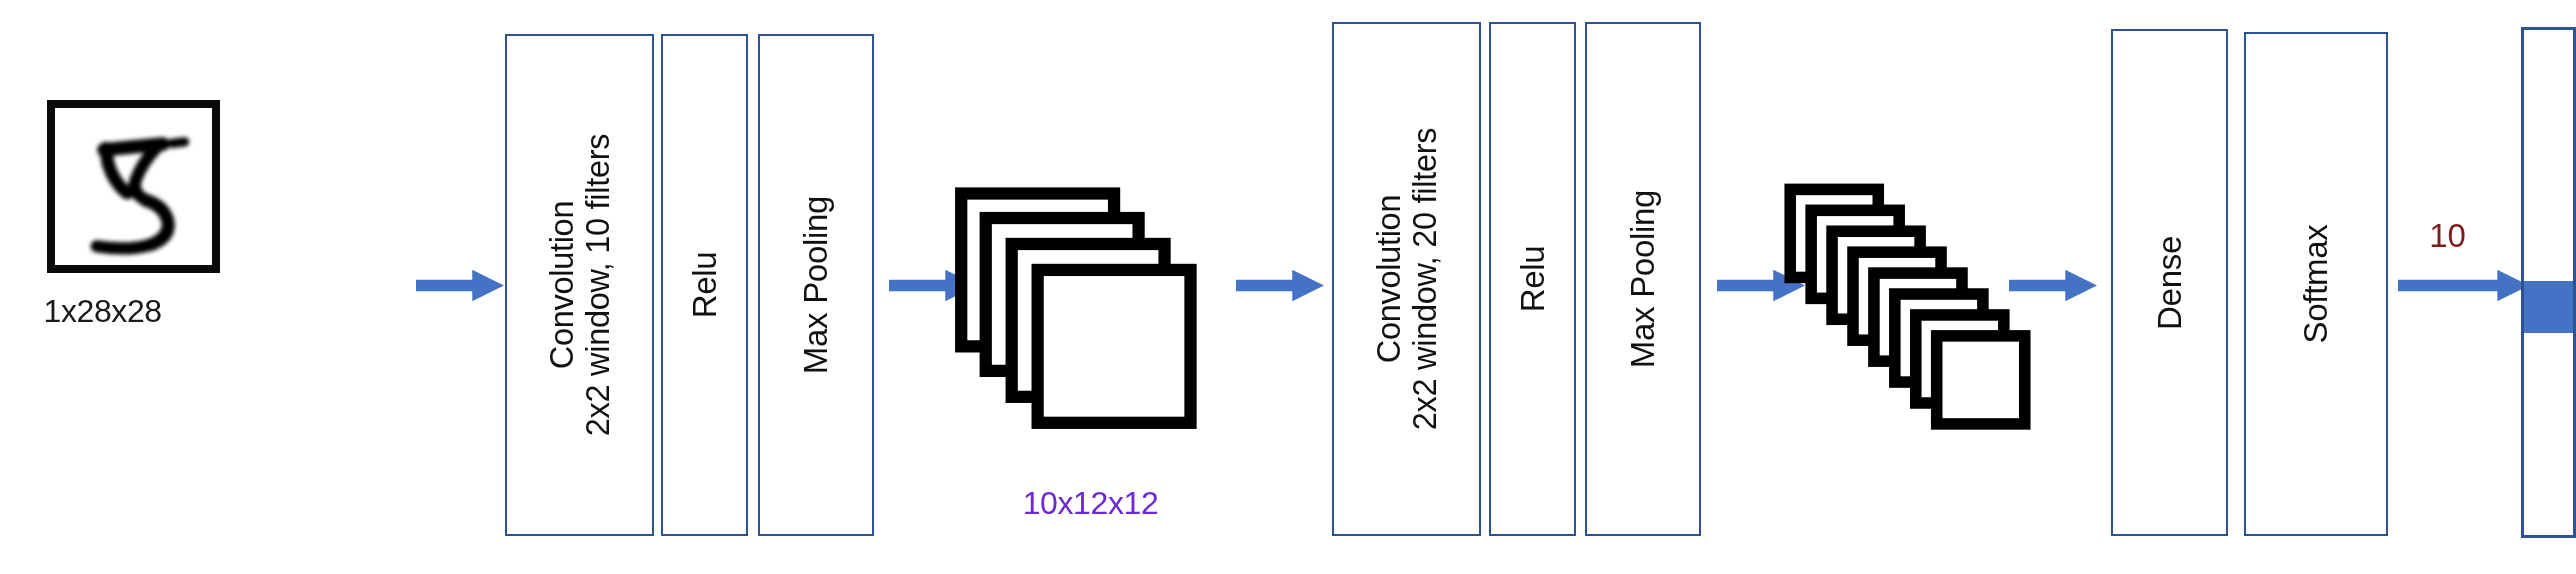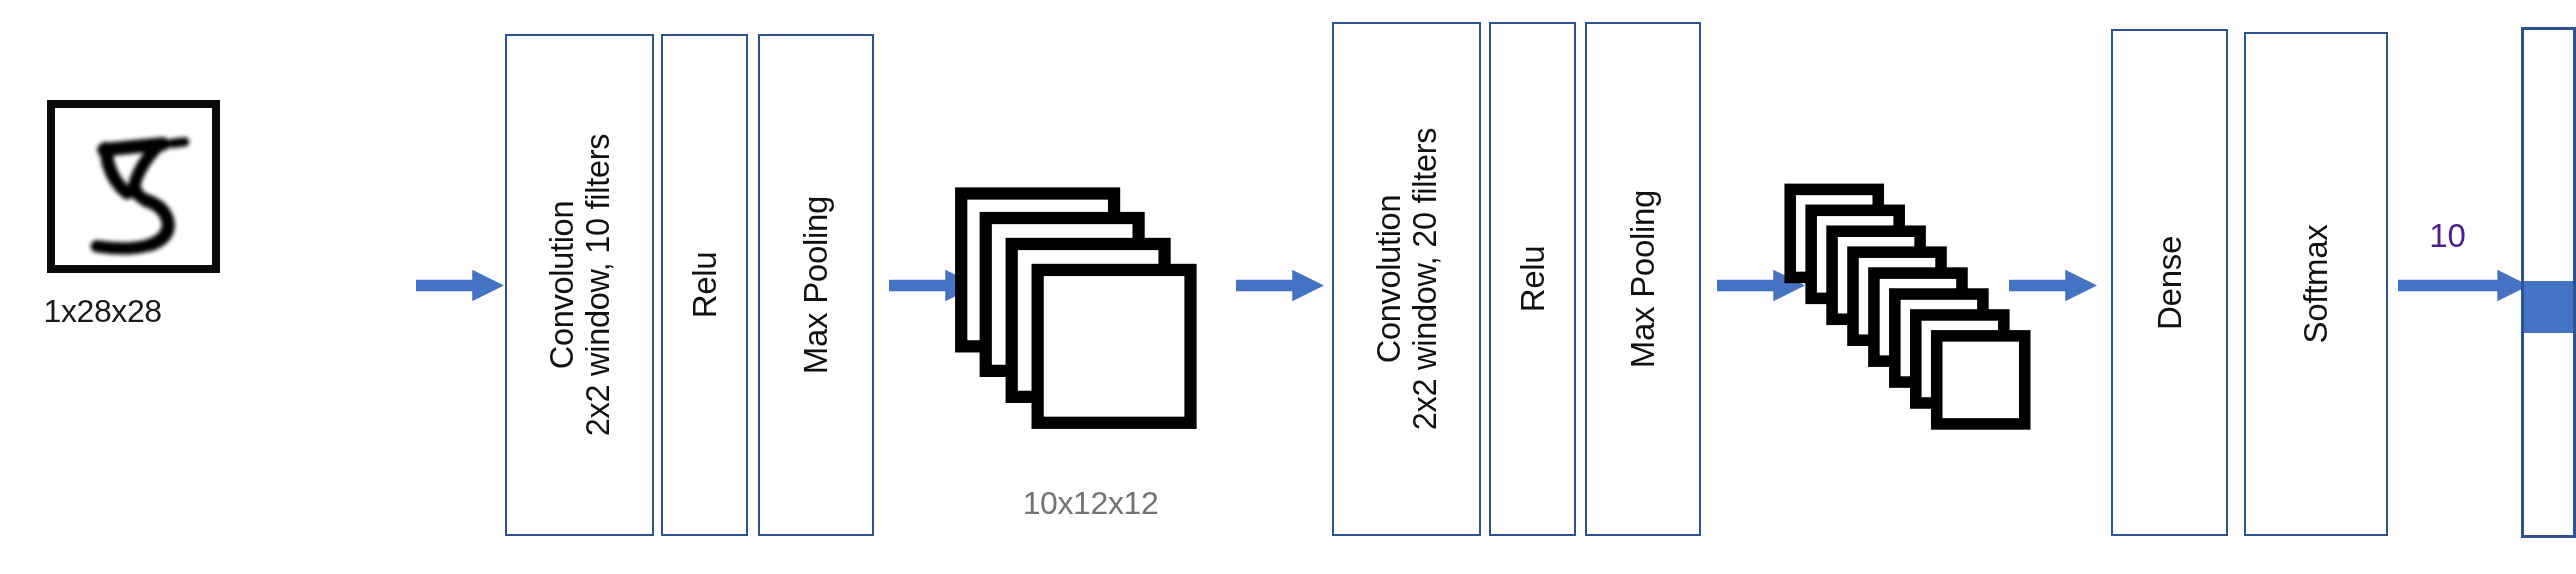--- a/index.html
+++ b/index.html
@@ -84,35 +84,35 @@
   
   .arrow {
     position: absolute;
     height: 33px;
   }
   .arrow svg { display: block; width: 100%; height: 100%; }
 
   .arrow-label {
     position: absolute;
     font-size: 33px;
-    color: #4c1d95;
+    color: #7f1d1d;
     white-space: nowrap;
     text-align: center;
   }
 
   
   .stack {
     position: absolute;
   }
   .stack svg { display: block; }
   .stack-caption {
     position: absolute;
     text-align: center;
     font-size: 32px;
-    color: #737373;
+    color: #6d28d9;
     white-space: nowrap;
     letter-spacing: -0.4px;
   }
 
   
   .output-bar {
     position: absolute;
     border: 3.6px solid #2E5395;
     background: #ffffff;
     box-sizing: border-box;

